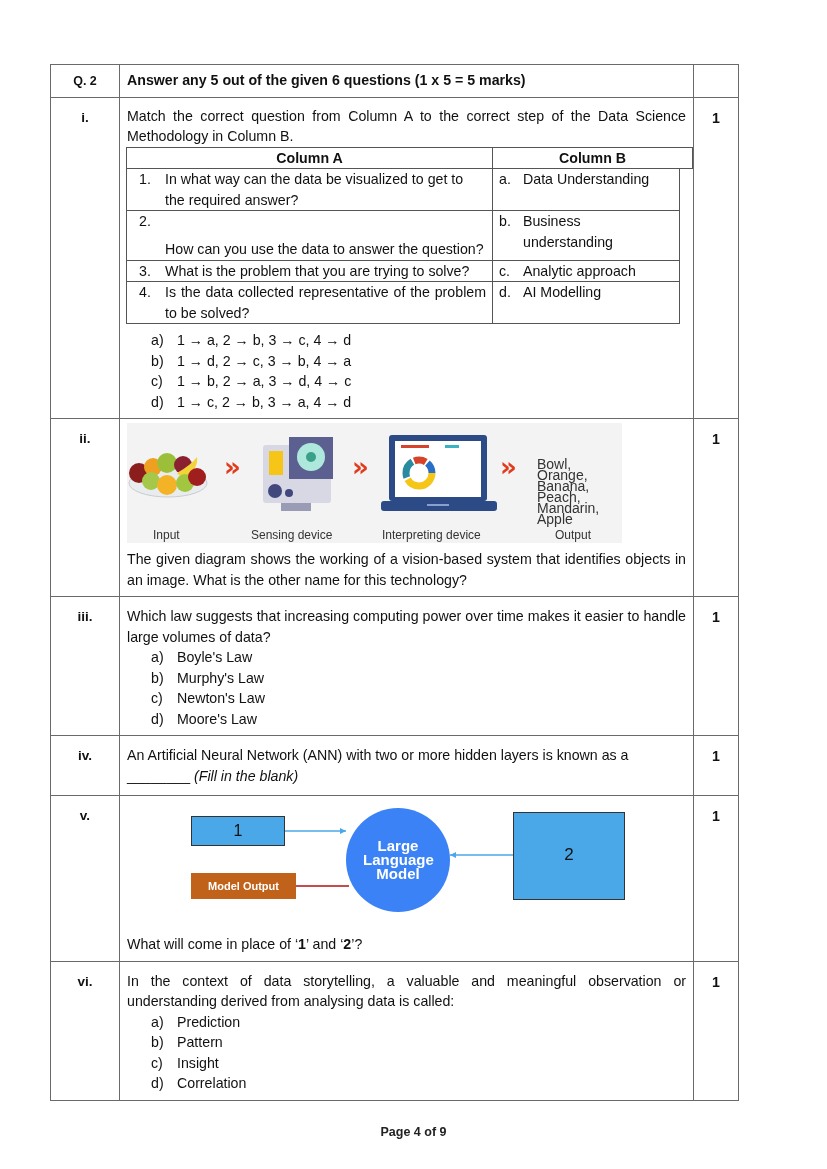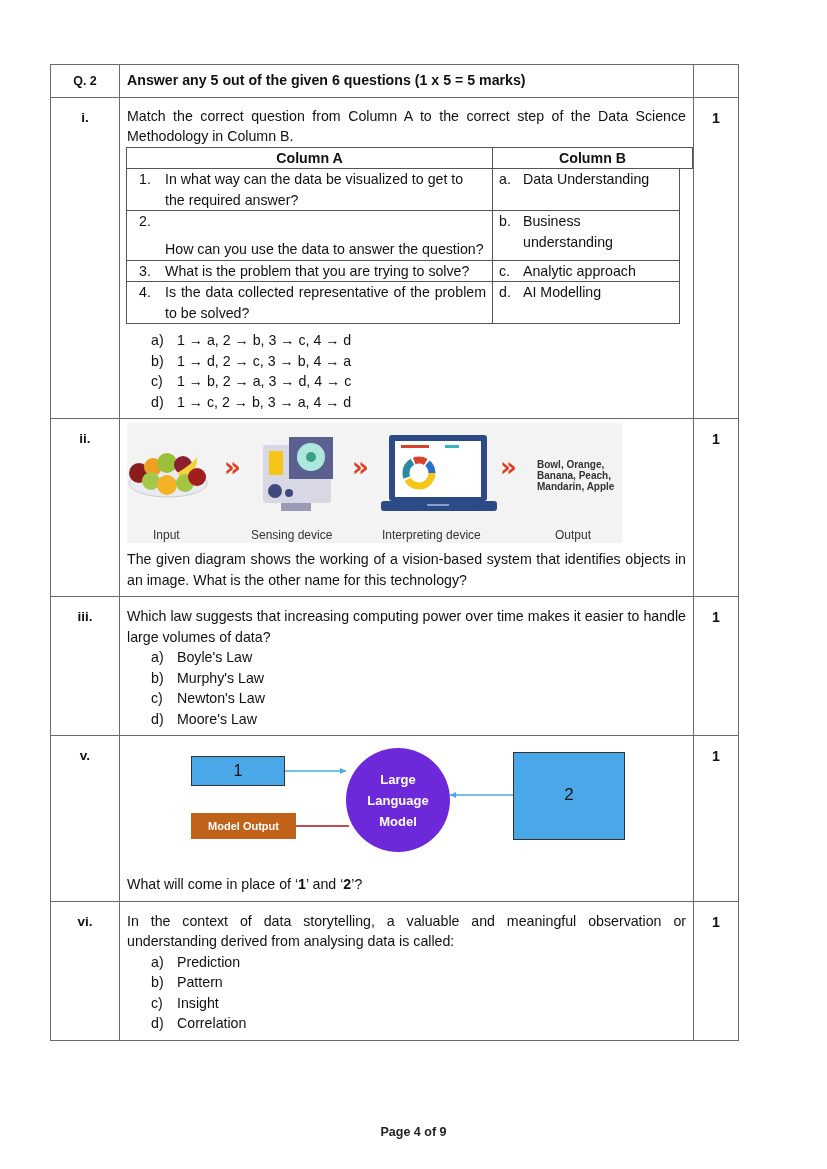--- a/index.html
+++ b/index.html
@@ -43,28 +43,28 @@
     .numitem .n { width: 20px; flex: none; padding-left: 6px; }
     .letitem { display: flex; }
     .letitem .n { width: 24px; flex: none; }
 
     
     .vision {
       position: relative; width: 495px; height: 120px; background: #f3f3f3; margin: -3px 0 6px 0;
     }
     .vision .lbl { position: absolute; top: 102px; font-family: "Liberation Sans", sans-serif; font-weight: normal; font-size: 12px; color: #333; }
     .chev { position: absolute; top: 34px; color: #e23b1c; font-weight: bold; font-size: 26px; letter-spacing: -8px; font-family: "DejaVu Sans", sans-serif; }
-    .outtext { position: absolute; left: 410px; top: 36px; font-size: 10px; font-weight: bold; line-height: 11px; color: #333; }
+    .outtext { position: absolute; left: 410px; top: 36px; font-size: 14px; font-weight: normal; line-height: 11px; color: #333; }
 
     
     .llm { position: relative; width: 560px; height: 130px; margin: 0 0 4px 0; }
     .box1 { position: absolute; left: 64px; top: 16px; width: 92px; height: 28px; background: #4aa8e8; border: 1px solid #333; font-size: 16px; text-align: center; line-height: 28px; }
     .box2 { position: absolute; left: 386px; top: 12px; width: 110px; height: 86px; background: #4aa8e8; border: 1px solid #333; font-size: 17px; text-align: center; line-height: 84px; }
     .boxout { position: absolute; left: 64px; top: 73px; width: 105px; height: 26px; background: #c0621a; color: #fff; font-size: 11px; font-weight: bold; text-align: center; line-height: 26px; }
-    .circle { position: absolute; left: 219px; top: 8px; width: 104px; height: 104px; border-radius: 50%; background: #6d28d9; color: #fff; font-size: 13px; font-weight: bold; text-align: center; display: flex; align-items: center; justify-content: center; line-height: 21px; }
+    .circle { position: absolute; left: 219px; top: 8px; width: 104px; height: 104px; border-radius: 50%; background: #3b82f6; color: #fff; font-size: 15px; font-weight: bold; text-align: center; display: flex; align-items: center; justify-content: center; line-height: 14px; }
 
     .footer { position: absolute; top: 1125px; left: 0; width: 827px; text-align: center; font-size: 12.5px; font-weight: bold; color: #222; }
   </style>
 </head>
 <body>
 
 <div class="page">
 
 <table class="qtable">
   <colgroup>
@@ -253,20 +253,31 @@
               </li>
         <li>
                 <span class="lbl">d)</span>
                 <span>Moore's Law</span>
               </li>
       </ul>
     </td>
     <td class="marks">1</td>
   </tr>
 
+  <tr>
+    <td class="qno">iv.</td>
+    <td class="body-cell" style="padding-bottom:9px !important;">
+      <div>
+        <span>An Artificial Neural Network (ANN) with two or more hidden layers is known as a</span><br>
+        <span>________</span>
+        <i>(Fill in the blank)</i>
+      </div>
+    </td>
+    <td class="marks">1</td>
+  </tr>
 
   <tr>
     <td class="qno">v.</td>
     <td class="body-cell" style="padding-top:4px !important;">
       <div class="llm">
         <svg style="position:absolute;left:0;top:0;" width="560" height="130">
           <line x1="157" y1="31" x2="219" y2="31" stroke="#4aa8e8" stroke-width="1.3"></line>
           <polygon points="219,31 213,28 213,34" fill="#4aa8e8"></polygon>
           <line x1="386" y1="55" x2="323" y2="55" stroke="#4aa8e8" stroke-width="1.3"></line>
           <polygon points="323,55 329,52 329,58" fill="#4aa8e8"></polygon>

